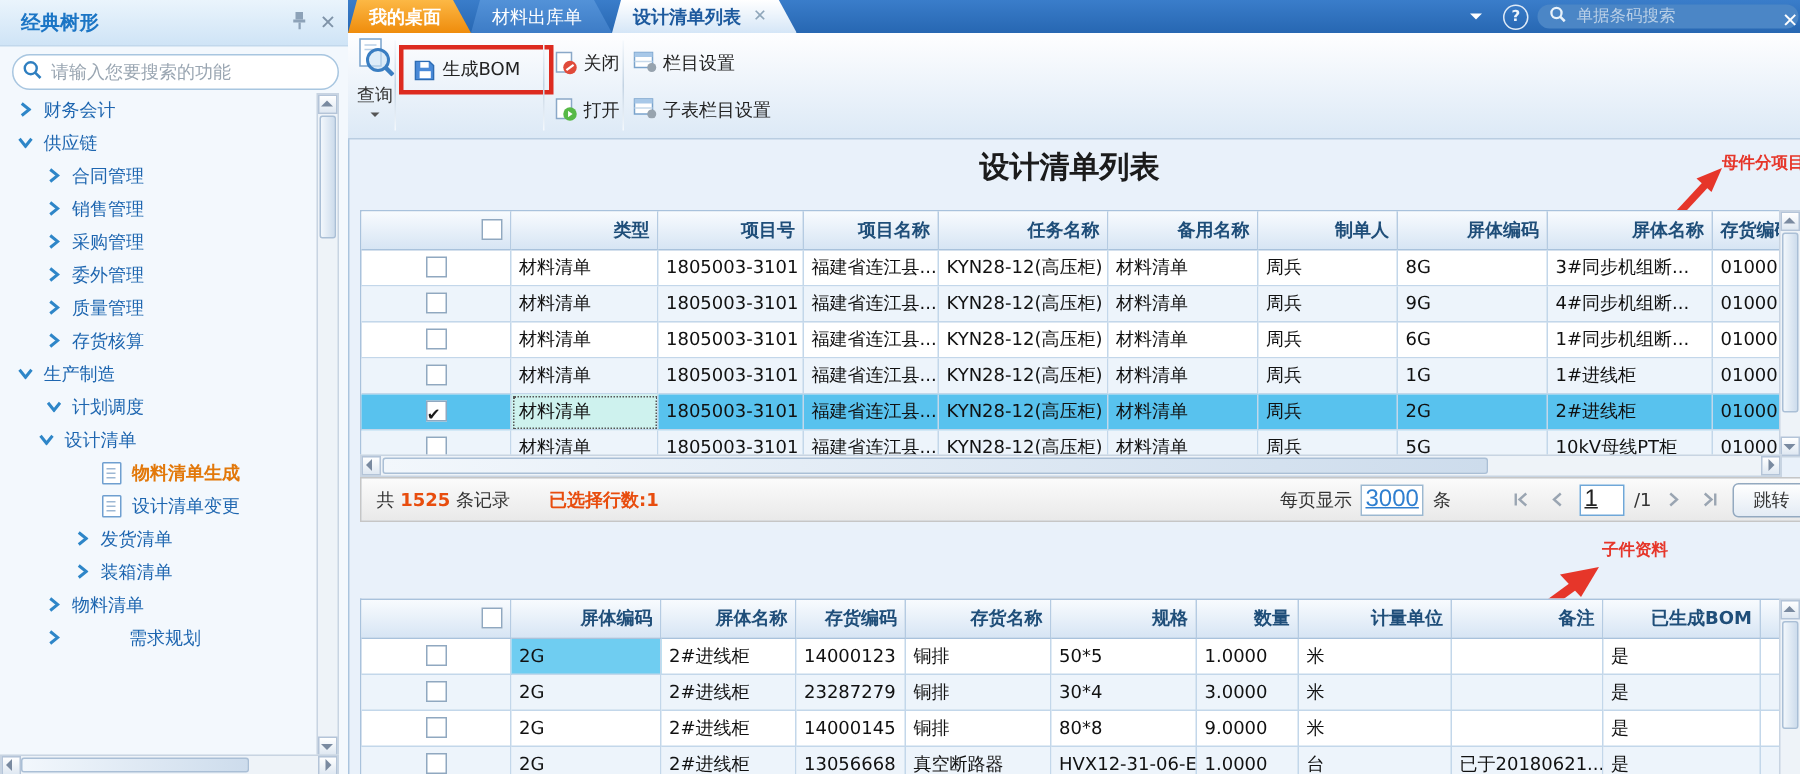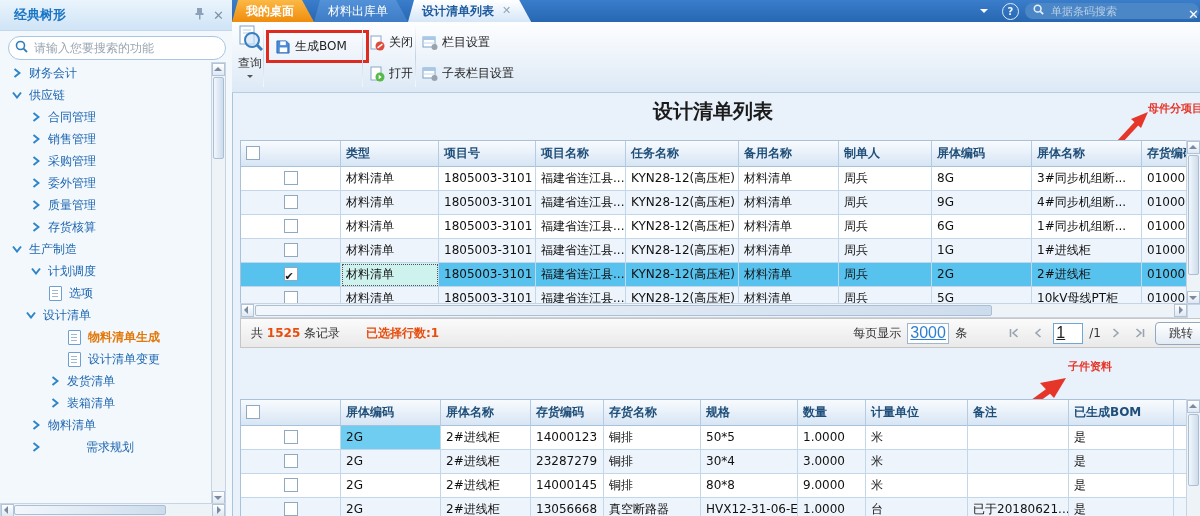--- a/index.html
+++ b/index.html
@@ -48,34 +48,34 @@
   .top-search input::placeholder{color:#b9cfe6;}
   .win-x{position:absolute;left:956px;top:7px;color:#fff;font-size:13px;cursor:pointer;}
   
   #toolbar{position:absolute;left:0;top:22px;width:968px;height:70px;background:linear-gradient(#fefeff,#dce9f6);border-bottom:1px solid #b9cde1;}
   .tsep{position:absolute;top:5px;width:1px;height:60px;background:linear-gradient(#f5f9fd,#c3d3e3,#f5f9fd);}
   .tb-query{position:absolute;left:3px;top:3px;width:30px;height:64px;text-align:center;cursor:pointer;}
   .tb-query .qlbl{font-size:12px;color:#333;margin-top:1px;}
   .tb-query .qcaret{width:0;height:0;border:3px solid transparent;border-top-color:#555;margin:3px auto 0;}
   .redbox{position:absolute;left:34px;top:8px;width:90px;height:27px;border:3px solid #dd2b20;display:flex;align-items:center;padding-left:7px;cursor:pointer;background:transparent;}
   .redbox .blbl{margin-left:5px;color:#222;}
-  .tb-small{position:absolute;display:flex;align-items:center;cursor:pointer;}
+  .tb-small{position:absolute;display:flex;align-items:flex-start;cursor:pointer;}
   .tb-small .blbl{margin-left:4px;color:#222;}
   
   #title{position:absolute;left:0;top:98px;width:962px;text-align:center;font-size:20px;font-weight:600;color:#1b1b1b;}
   .anno{position:absolute;color:#e6362a;font-size:11px;font-weight:bold;white-space:nowrap;}
   .arrow{position:absolute;overflow:visible;}
   
   .table{position:absolute;left:8px;width:946px;background:#fff;border-top:1px solid #a9c2dc;border-left:1px solid #a9c2dc;}
   .trow{display:grid;}
   .master-grid{grid-template-columns:100px 98px 97px 90px 113px 100px 93px 100px 110px 45px;}
   .detail-grid{grid-template-columns:100px 100px 90px 73px 97px 97px 68px 102px 101px 105px 13px;}
   .tcell{border-right:1px solid #c3d7ea;border-bottom:1px solid #c3d7ea;padding:0 5px;font-size:12px;line-height:23px;height:23px;
          overflow:hidden;white-space:nowrap;color:#111;}
-  .thead .tcell{background:linear-gradient(#f8fbfe,#d7e5f4);font-weight:bold;color:#1f4e79;text-align:left;
+  .thead .tcell{background:linear-gradient(#f8fbfe,#d7e5f4);font-weight:bold;color:#1f4e79;text-align:right;
                 line-height:25px;height:25px;border-right:1px solid #b5cbe2;border-bottom:1px solid #a9c2dc;}
   .trow.even .tcell{background:#edf4fb;}
   .trow.selected .tcell{background:#58c2ee;}
   .trow.selected .tcell.selcell{background:#cef2ee;outline:1px dotted #555;outline-offset:-2px;}
   .tcell.hlcell{background:#6fcdf1;}
   .ccell{text-align:center;}
   .cb{width:12px;height:12px;background:#fff;border:1px solid #90a8c0;display:inline-block;position:relative;vertical-align:middle;margin-top:-2px;}
   .cb.checked:after{content:"✔";position:absolute;left:0px;top:-3px;font-size:11px;color:#1a1a1a;font-weight:bold;}
   
   #pager{position:absolute;left:8px;top:318px;width:956px;height:28px;background:linear-gradient(#fbfbfb,#e9e9e9);
@@ -188,24 +188,20 @@
           </span>
           <span class="lbl">生产制造</span>
         </div>
         <div class="tree-item" style="padding-left: 29px;">
           <span class="chev exp">
             <svg width="8" height="10" viewBox="0 0 8 10">
               <path d="M1.5 1 L6.5 5 L1.5 9" fill="none" stroke="#2e86c8" stroke-width="2"></path>
             </svg>
           </span>
           <span class="lbl">计划调度</span>
-        </div>
-        <div class="tree-item" style="padding-left: 48px;">
-          <span class="doc"></span>
-          <span class="lbl">选项</span>
         </div>
         <div class="tree-item" style="padding-left: 24px;">
           <span class="chev exp">
             <svg width="8" height="10" viewBox="0 0 8 10">
               <path d="M1.5 1 L6.5 5 L1.5 9" fill="none" stroke="#2e86c8" stroke-width="2"></path>
             </svg>
           </span>
           <span class="lbl">设计清单</span>
         </div>
         <div class="tree-item active" style="padding-left: 67px;">

